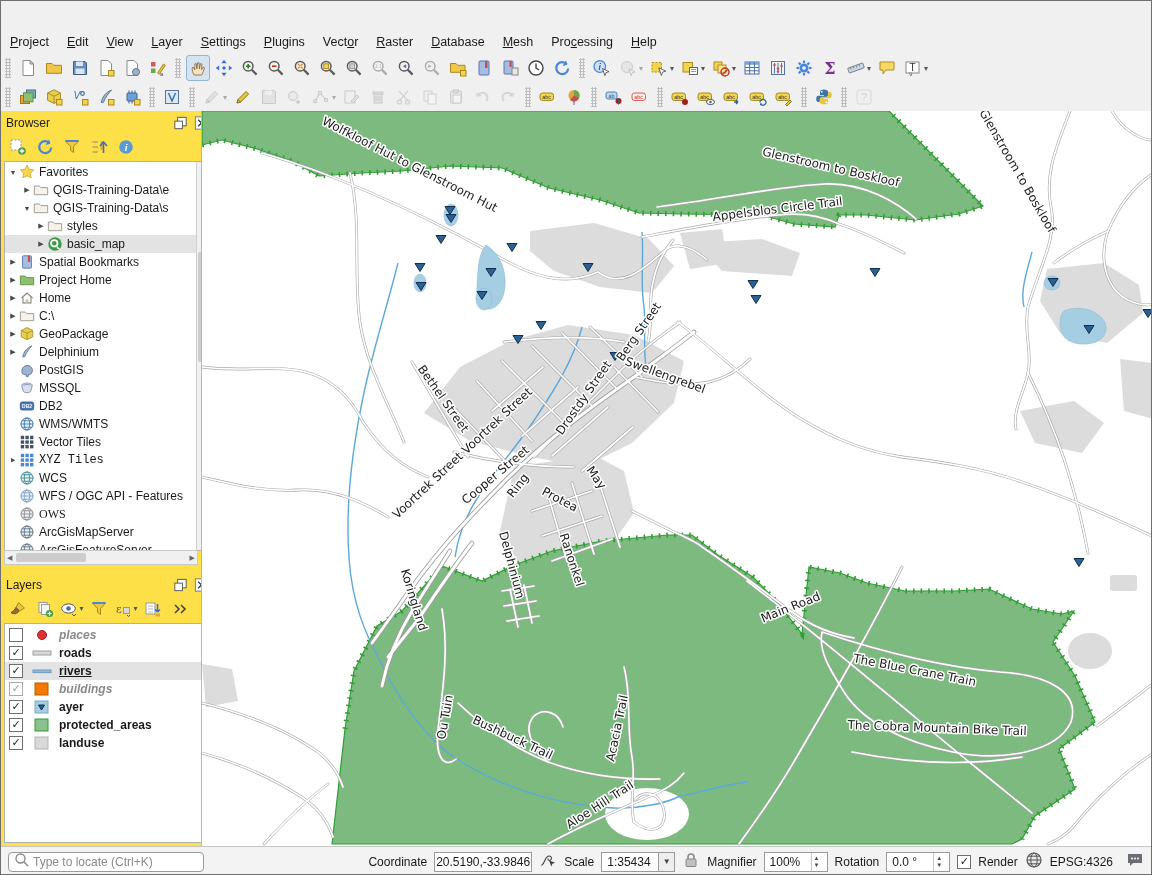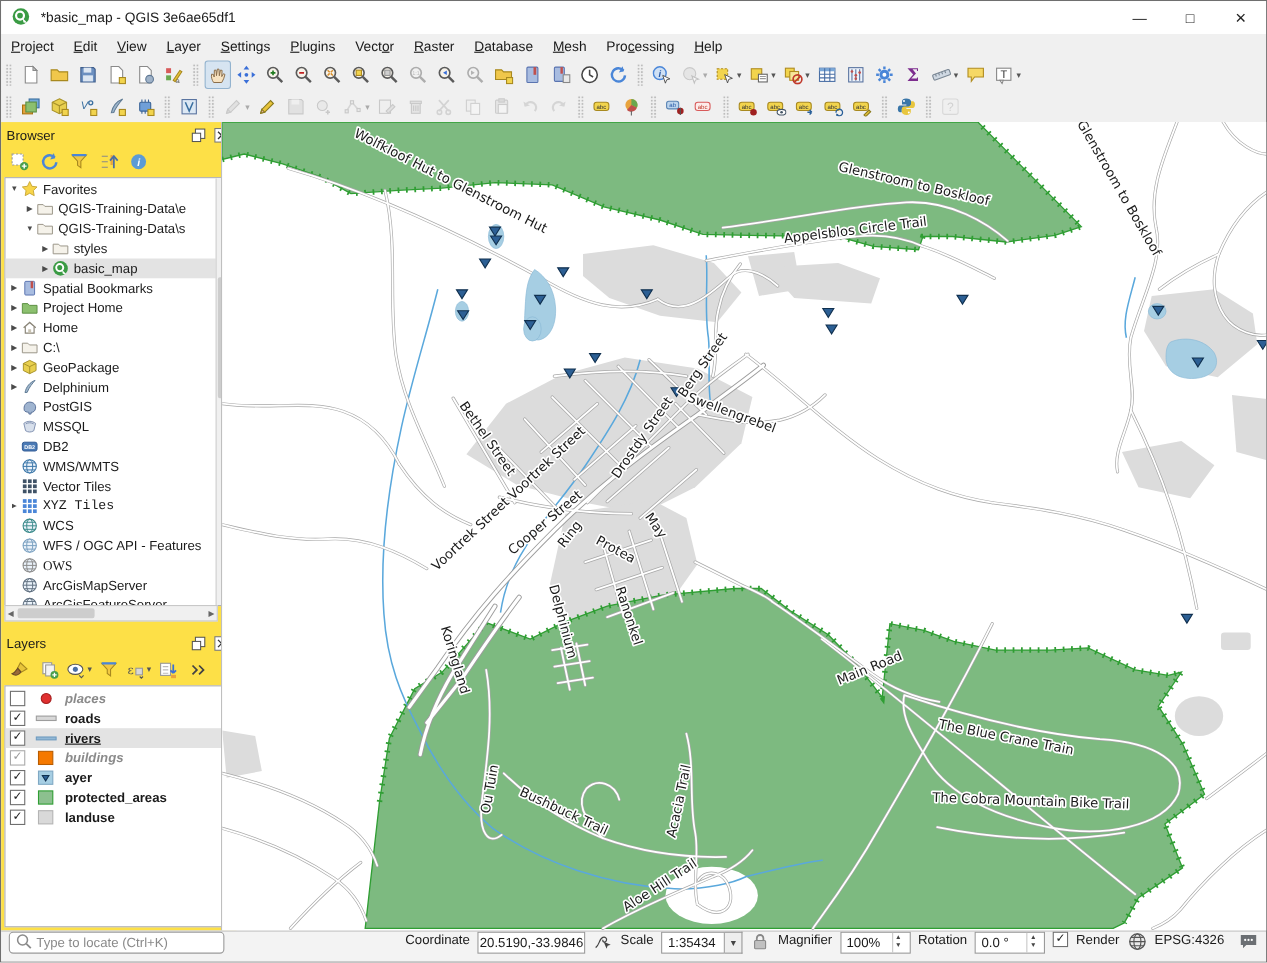--- a/index.html
+++ b/index.html
@@ -77,21 +77,21 @@
   #roads .rtrl{stroke:#a8a8a8;stroke-width:2.8}
   #roads-fill .rmaj{stroke:#ffffff;stroke-width:2.9}
   #roads-fill .rmin{stroke:#ffffff;stroke-width:1.7}
   #roads-fill .rtrl{stroke:#ffffff;stroke-width:1.6}
   .wpoly{fill:#a6cee3;stroke:#8ab8d6;stroke-width:.6}
   .maplabel{font-family:"DejaVu Sans",sans-serif;font-size:12px;fill:#1b1b1b;
     stroke:#ffffff;stroke-width:3px;paint-order:stroke;stroke-linejoin:round;
     text-anchor:middle}
   
   .statusbar{position:absolute;left:0;top:845px;width:100%;height:30px;background:#f3f3f3;
-    border-top:1px solid #c6c6c6;display:flex;align-items:flex-start;padding:0 7px;gap:7px;
+    border-top:1px solid #c6c6c6;display:flex;align-items:center;padding:0 7px;gap:7px;
     box-sizing:border-box;font-size:12px}
   .locate{width:196px;height:20px;border:1px solid #9a9a9a;border-radius:4px;background:#fff;
     display:flex;align-items:center;padding:0 4px;box-sizing:border-box}
   .locate input{border:none;outline:none;flex:1;font:12px "Liberation Sans",sans-serif;
     color:#333;background:transparent;min-width:0}
   .locate input::placeholder{color:#8a8a8a}
   .sfield{height:20px;border:1px solid #9a9a9a;background:#fff;display:flex;
     align-items:center;justify-content:center;box-sizing:border-box;padding:0 5px}
   .spincol{display:flex;flex-direction:column;font-size:6px;line-height:7px;color:#444;
     padding:0 2px;border-left:1px solid #c8c8c8;height:18px;justify-content:center}
@@ -99,33 +99,20 @@
     display:flex;align-items:center;justify-content:center;font-size:8px;color:#444;
     box-sizing:border-box}
   .slabel{color:#1a1a1a}
   .push{margin-left:auto}
 </style>
 </head>
 <body>
 
 <div id="window">
 
-  <div class="titlebar">
-    <span class="app-icon" id="app-icon"><svg width="18" height="18" viewBox="0 0 18 18">
-          <circle cx="9" cy="9" r="7.5" fill="#3a9b44"></circle>
-          <circle cx="8.2" cy="8.2" r="3.6" fill="none" stroke="#fff" stroke-width="2"></circle>
-          <path d="M10.4,10.4 L15,15 l-3.6,-0.6 z" fill="#fff"></path>
-        </svg></span>
-    <span class="title-text">*basic_map - QGIS 3e6ae65df1</span>
-    <span class="win-btns">
-      <span class="win-btn">—</span>
-      <span class="win-btn">□</span>
-      <span class="win-btn">✕</span>
-    </span>
-  </div>
 
   <div class="menubar" id="menubar">
       <div class="menu-item"><u>P</u>roject</div>
       <div class="menu-item"><u>E</u>dit</div>
       <div class="menu-item"><u>V</u>iew</div>
       <div class="menu-item"><u>L</u>ayer</div>
       <div class="menu-item"><u>S</u>ettings</div>
       <div class="menu-item"><u>P</u>lugins</div>
       <div class="menu-item">Vect<u>o</u>r</div>
       <div class="menu-item"><u>R</u>aster</div>

